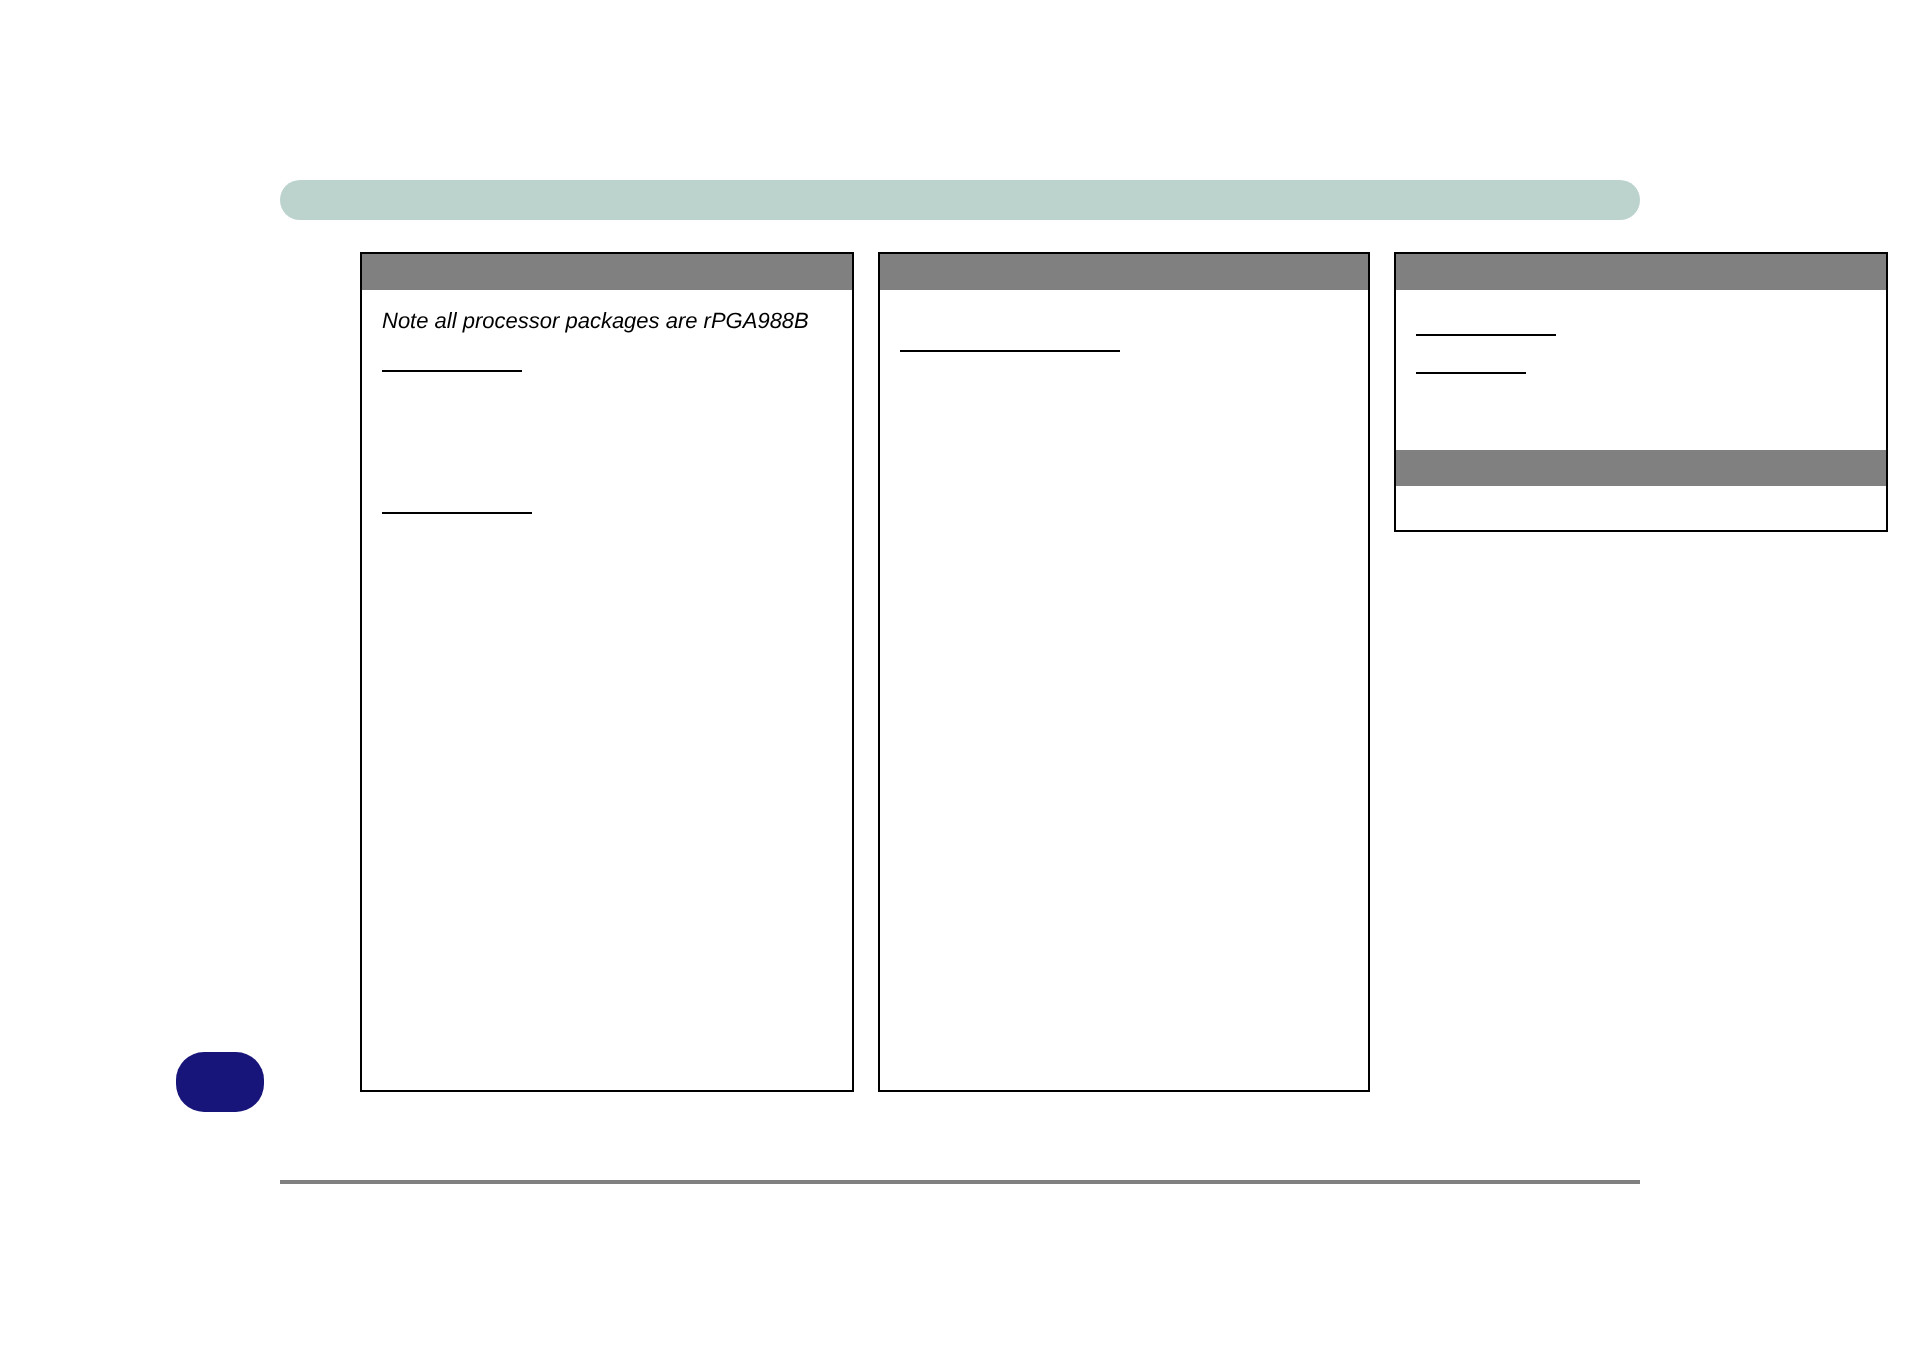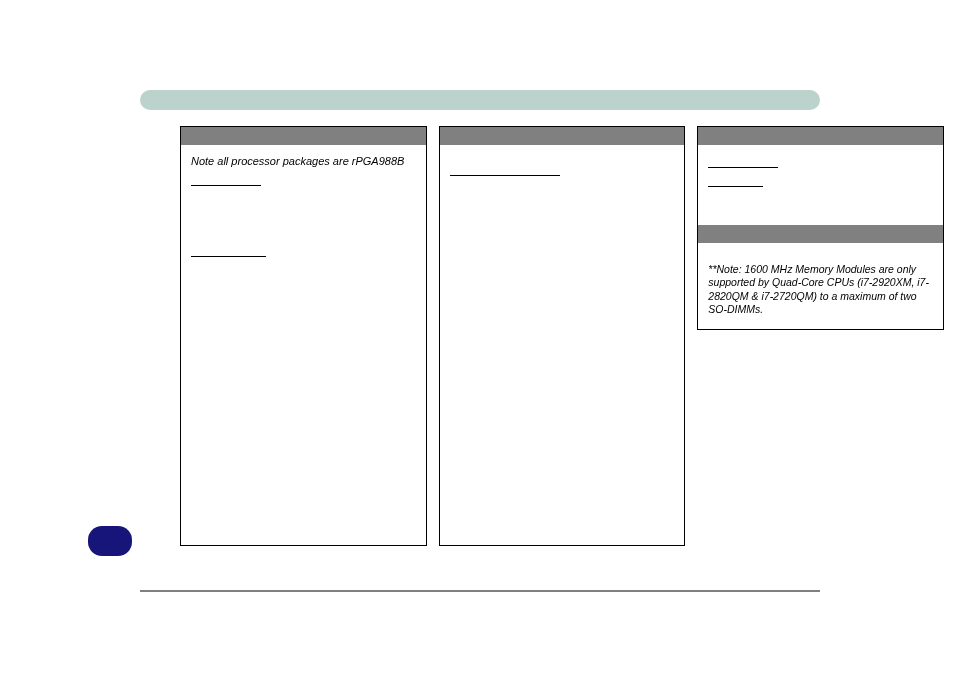--- a/index.html
+++ b/index.html
@@ -158,21 +158,20 @@
     </div>
 
     <div class="col col3">
       <div class="col-header"></div>
       <div class="col3-seg1">
         <hr class="col3-line-a">
         <hr class="col3-line-b">
       </div>
       <div class="mid-header"></div>
       <div class="col3-seg2">
-        <div class="spec-note2">**Note: 1600 MHz Memory Modules are only supported by Quad-Core CPUs (i7-2920XM, i7-2820QM &amp; i7-2720QM) to a maximum of two SO-DIMMs.</div>
       </div>
     </div>
 
   </div>
 
   <div class="side-badge"></div>
 
   <div class="bottom-rule"></div>
 
 </div>

